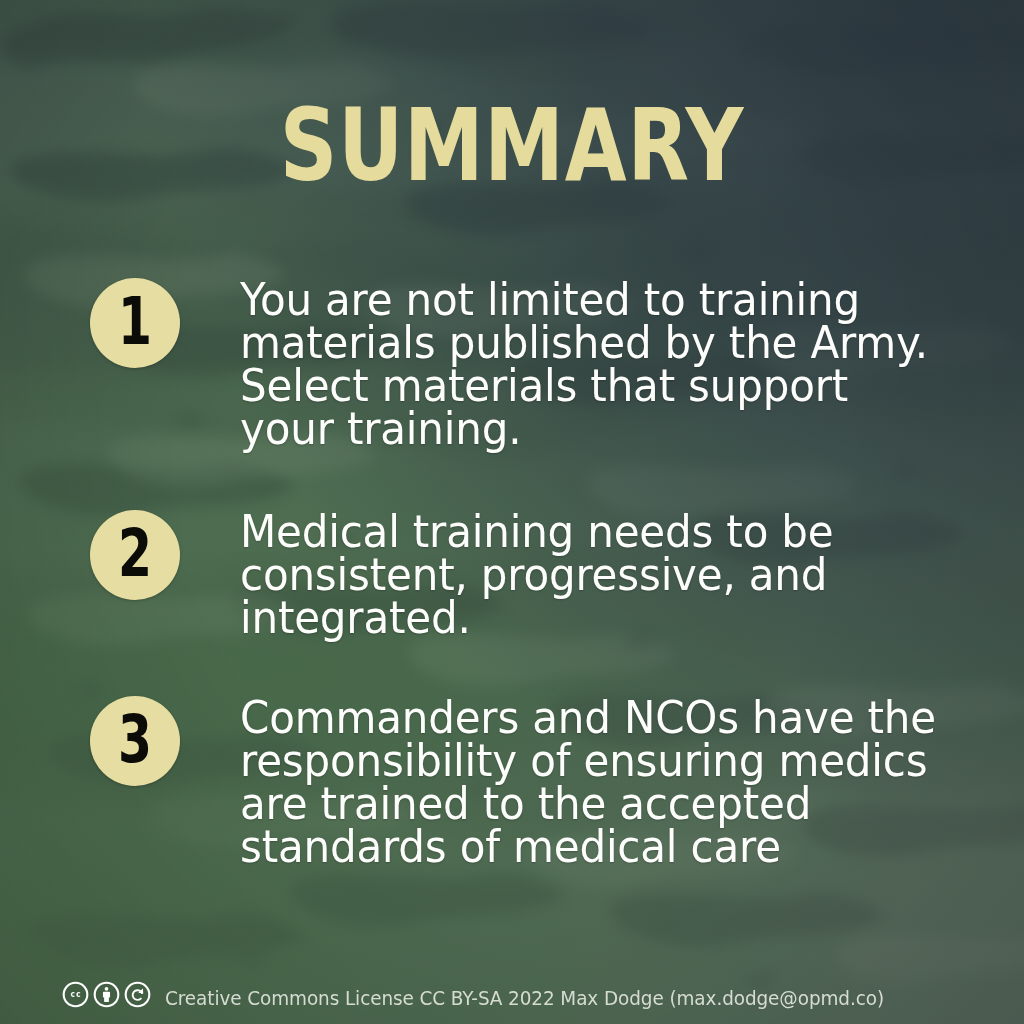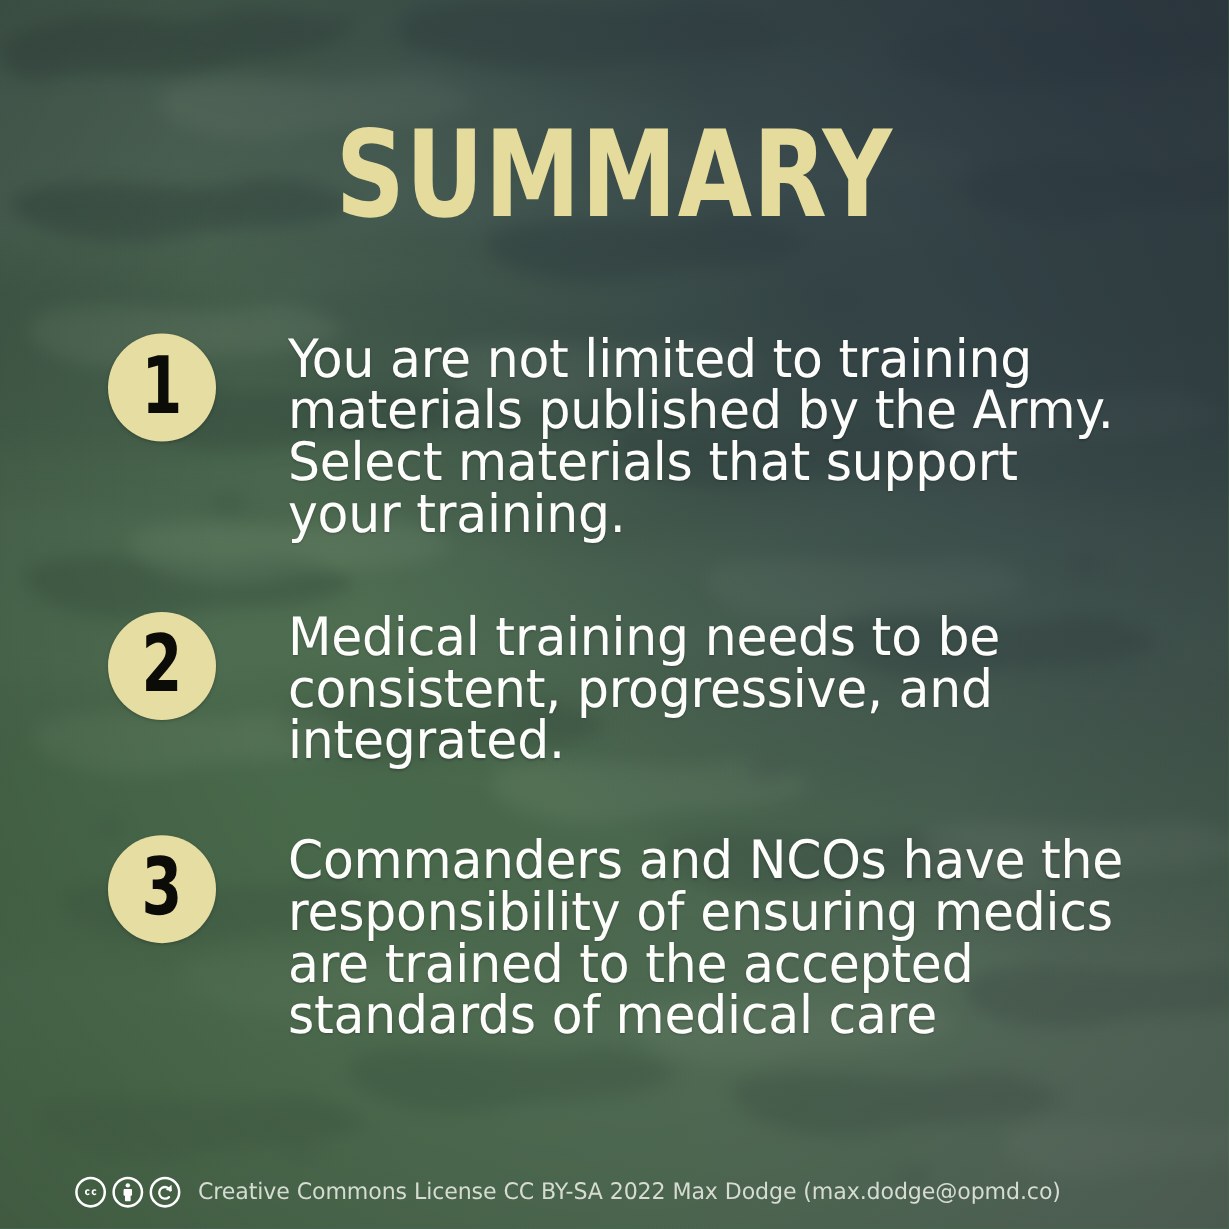--- a/index.html
+++ b/index.html
@@ -116,21 +116,21 @@
     text-shadow: 0 1px 2px rgba(0,0,0,0.22);
   }
 
   
   .footer {
     position: absolute;
     left: 62px;
     bottom: 16px;
     height: 30px;
     display: flex;
-    align-items: center;
+    align-items: flex-end;
   }
   .cc-icons {
     display: flex;
     align-items: center;
     gap: 4px;
   }
   .cc-icons svg { display: block; }
   .footer-text {
     margin-left: 14px;
     font-family: "DejaVu Sans", sans-serif;

